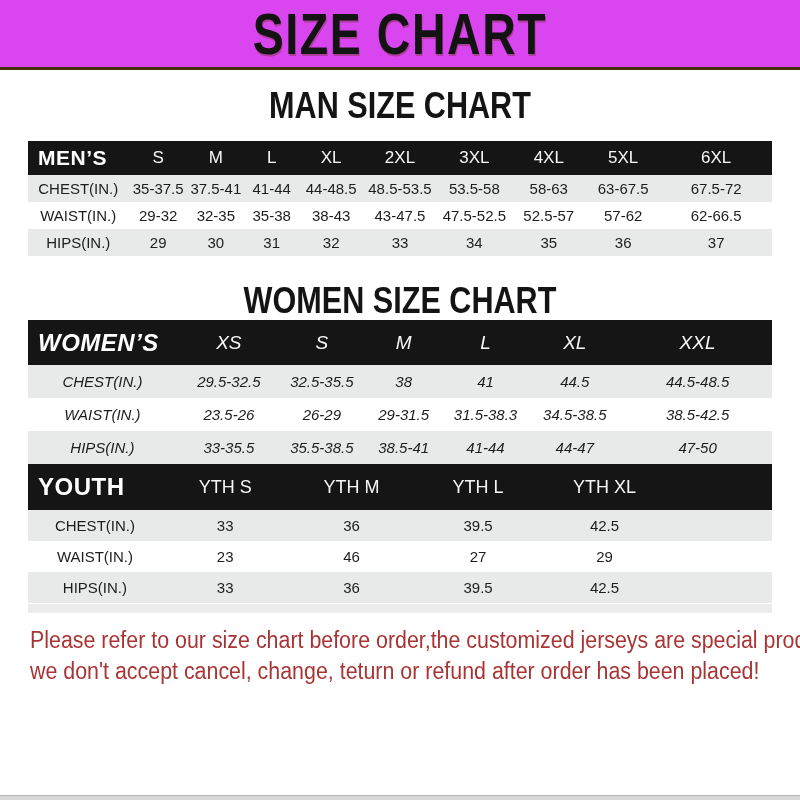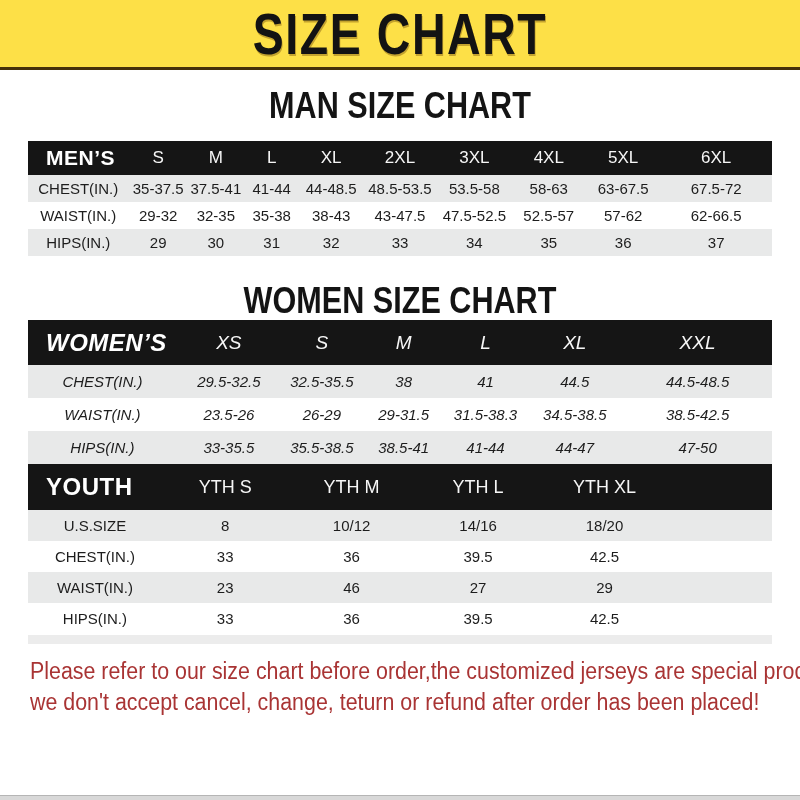--- a/index.html
+++ b/index.html
@@ -1,40 +1,40 @@
 <!DOCTYPE html>
 <html><head>
 <meta charset="utf-8">
 <style>
   * { margin:0; padding:0; box-sizing:border-box; }
   html,body { width:800px; height:800px; background:#ffffff; overflow:hidden;
               font-family:"Liberation Sans", sans-serif; }
   .page { position:relative; width:800px; height:800px; background:#fff; }
 
   
-  .banner { height:70px; background:#fde047; border-bottom:3px solid #45300a;
+  .banner { height:70px; background:#d946ef; border-bottom:3px solid #45300a;
             display:flex; align-items:center; justify-content:center; }
   .banner-title { display:inline-block; transform:scaleX(0.80); transform-origin:center;
             font-size:58px; font-weight:800; letter-spacing:2px; color:#131313;
             white-space:nowrap; line-height:1; text-shadow:1px 2px 0 rgba(90,50,0,0.35); }
 
   
   .section-heading { text-align:center; font-weight:bold; color:#141414; }
   .section-heading .condense { display:inline-block; transform:scaleX(0.85);
             transform-origin:center; font-size:36px; letter-spacing:0px;
             white-space:nowrap; line-height:1; }
   .h-men   { margin-top:18px; }
   .h-women { margin-top:27px; }
   .h-youth { margin-top:30px; }
 
   
   table { width:744px; margin:0 auto; border-collapse:collapse; table-layout:fixed; }
   thead th { background:#151515; color:#f6f6f6; font-weight:normal; text-align:center;
              vertical-align:middle; }
-  thead th.corner { text-align:left; padding-left:18px; font-weight:bold; color:#ffffff;
+  thead th.corner { text-align:left; padding-left:10px; font-weight:bold; color:#ffffff;
              letter-spacing:0.5px; }
   tbody td { text-align:center; vertical-align:middle; color:#1d1d1d; background:#fff; }
   tbody tr:nth-child(odd) td { background:#E8E9E9; }
   tbody td.rowlabel { color:#1d1d1d; }
 
   .t-men   { margin-top:17px; }
   .t-men thead th { height:34px; font-size:17px; }
   .t-men thead th.corner { font-size:21px; }
   .t-men tbody td { height:27px; font-size:15px; }
 
@@ -210,28 +210,20 @@
         <th class="corner">YOUTH</th>
         <th>YTH S</th>
         <th>YTH M</th>
         <th>YTH L</th>
         <th>YTH XL</th>
         <th></th>
       </tr>
     </thead>
     <tbody>
       <tr>
-        <td class="rowlabel">U.S.SIZE</td>
-        <td>8</td>
-        <td>10/12</td>
-        <td>14/16</td>
-        <td>18/20</td>
-        <td></td>
-      </tr>
-      <tr>
         <td class="rowlabel">CHEST(IN.)</td>
         <td>33</td>
         <td>36</td>
         <td>39.5</td>
         <td>42.5</td>
         <td></td>
       </tr>
       <tr>
         <td class="rowlabel">WAIST(IN.)</td>
         <td>23</td>

